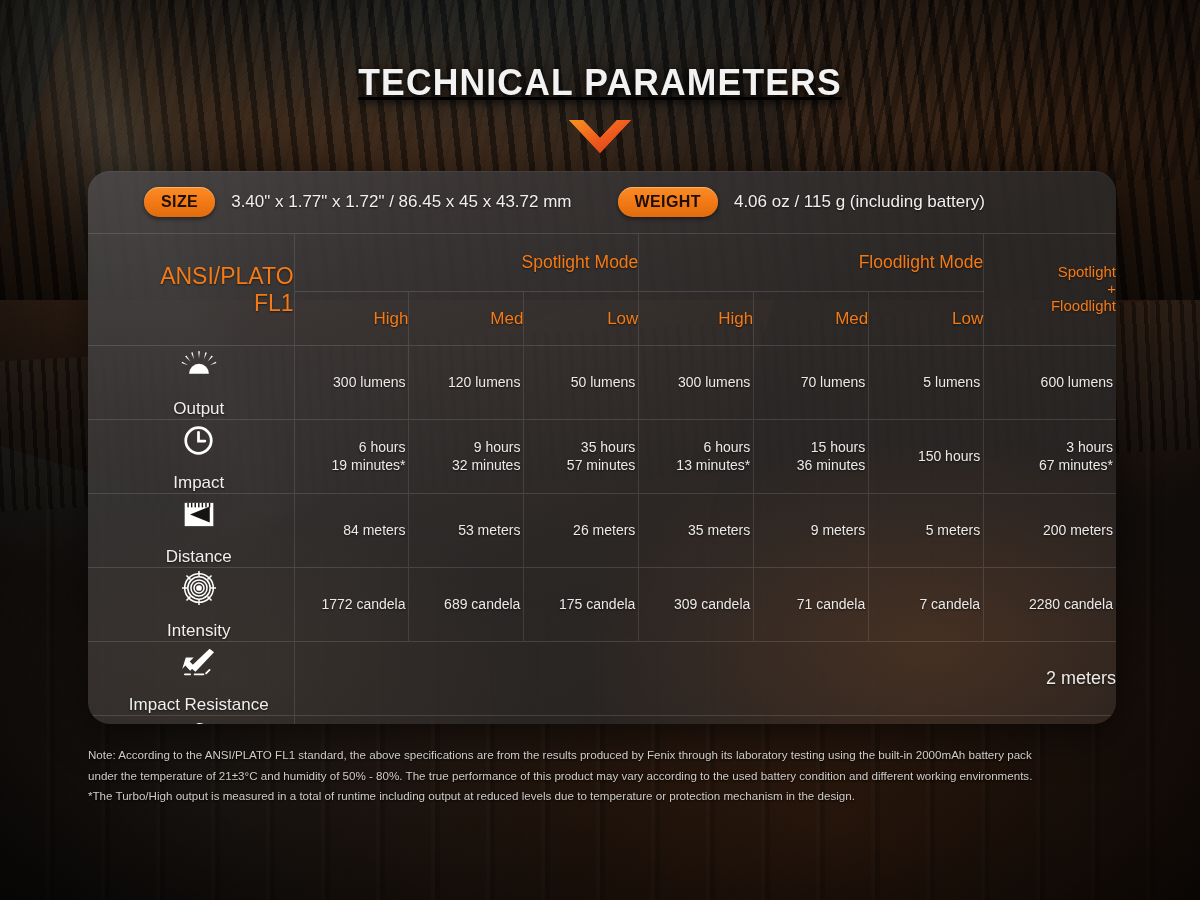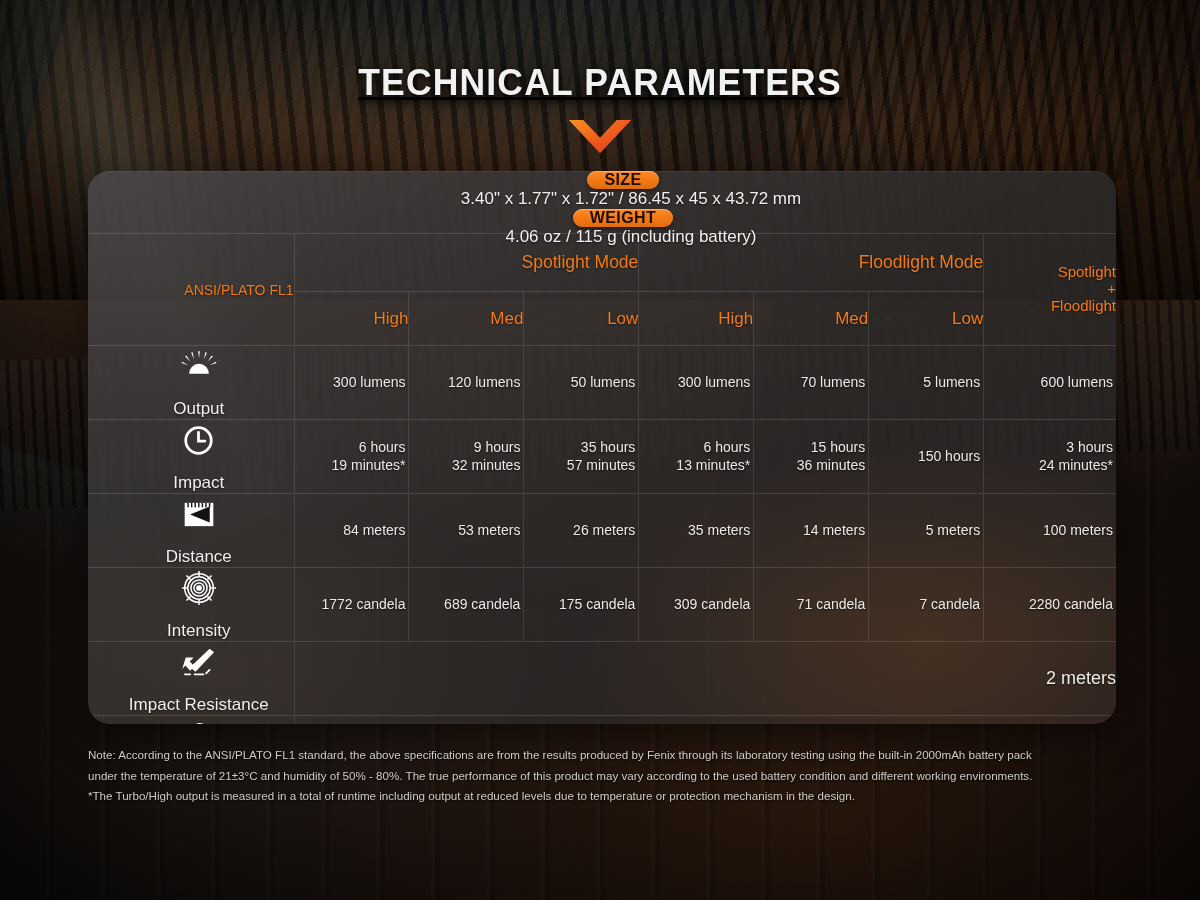--- a/index.html
+++ b/index.html
@@ -124,21 +124,21 @@
   #panel::after {
     content:""; position:absolute; inset:0; pointer-events:none;
     background:
       radial-gradient(ellipse 55% 60% at 82% 86%, rgba(146,82,38,.28), transparent 62%),
       radial-gradient(ellipse 45% 50% at 14% 92%, rgba(120,96,70,.14), transparent 66%);
   }
   #panel-inner { position:relative; z-index:2; width:100%; height:100%; }
 
   
   #spec-strip {
-    display:flex; align-items:center; height:62px; padding:0 14px 0 56px;flex-direction:column;
+    display:flex; align-items:center; height:62px; padding:0 14px 0 56px;
   }
   .pill {
     display:inline-flex; align-items:center; justify-content:center;
     height:30px; padding:0 17px; border-radius:16px;
     background:linear-gradient(180deg,#fa8c27 0%, #f47a16 48%, #e06c0d 100%);
     color:#1b1008; font-size:16px; font-weight:bold; letter-spacing:.4px;
     box-shadow:0 2px 4px rgba(0,0,0,.45), inset 0 1px 0 rgba(255,220,180,.45);
     white-space:nowrap;
   }
   .spec-val {
@@ -162,21 +162,21 @@
   .hdr-grp {
     color:#f47a16; font-size:17.5px; font-weight:bold; height:58px;
     text-shadow:0 1px 2px rgba(0,0,0,.55);
   }
   .hdr-grp.stack { font-size:15px; line-height:1.12; }
   .hdr-sub {
     color:#f47a16; font-size:17px; font-weight:bold; height:54px;
     text-shadow:0 1px 2px rgba(0,0,0,.55);
   }
   .hdr-ansi {
-    color:#f47a16; font-size:14px; font-weight:bold;
+    color:#f47a16; font-size:23px; font-weight:bold;
     text-align:left; padding-left:56px;
     text-shadow:0 1px 2px rgba(0,0,0,.55);
   }
 
   .row-label {
     text-align:left; padding-left:16px; height:60px;
     color:#f0efee; font-size:17px;
     text-shadow:0 1px 2px rgba(0,0,0,.6);
   }
   .row-label .lbl-wrap { display:flex; align-items:center; gap:13px;flex-direction:column; }
@@ -328,21 +328,21 @@
               <div>6 hours</div>
               <div>13 minutes*</div>
             </td>
       <td class="cell two-line vsep">
               <div>15 hours</div>
               <div>36 minutes</div>
             </td>
       <td class="cell two-line vsep">150 hours</td>
       <td class="cell two-line vsep">
               <div>3 hours</div>
-              <div>24 minutes*</div>
+              <div>67 minutes*</div>
             </td>
     </tr>
 
     <tr>
       <td class="row-label">
         <span class="lbl-wrap">
           <span class="icon-box">
             <svg viewBox="0 0 38 32" width="34" height="29">
               <rect x="3" y="3" width="32" height="26" fill="#ffffff"></rect>
               <path d="M31 7 L9 16 L31 25 Z" fill="#161412"></path>
@@ -357,23 +357,23 @@
               </g>
             </svg>
           </span>
           <span>Distance</span>
         </span>
       </td>
       <td class="cell vsep">84 meters</td>
       <td class="cell vsep">53 meters</td>
       <td class="cell vsep">26 meters</td>
       <td class="cell vsep">35 meters</td>
-      <td class="cell vsep">14 meters</td>
+      <td class="cell vsep">9 meters</td>
       <td class="cell vsep">5 meters</td>
-      <td class="cell vsep">100 meters</td>
+      <td class="cell vsep">200 meters</td>
     </tr>
 
     <tr>
       <td class="row-label">
         <span class="lbl-wrap">
           <span class="icon-box">
             <svg viewBox="0 0 38 38" width="34" height="34">
               <g fill="none" stroke="#ffffff" stroke-width="1.7">
                 <circle cx="19" cy="19" r="16"></circle>
                 <circle cx="19" cy="19" r="12.5"></circle>

